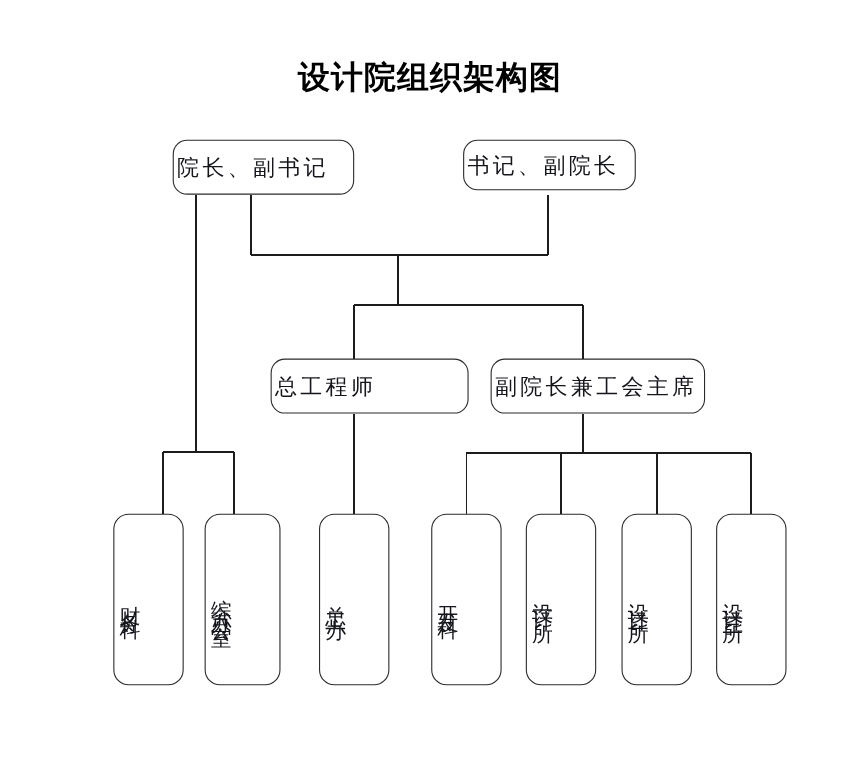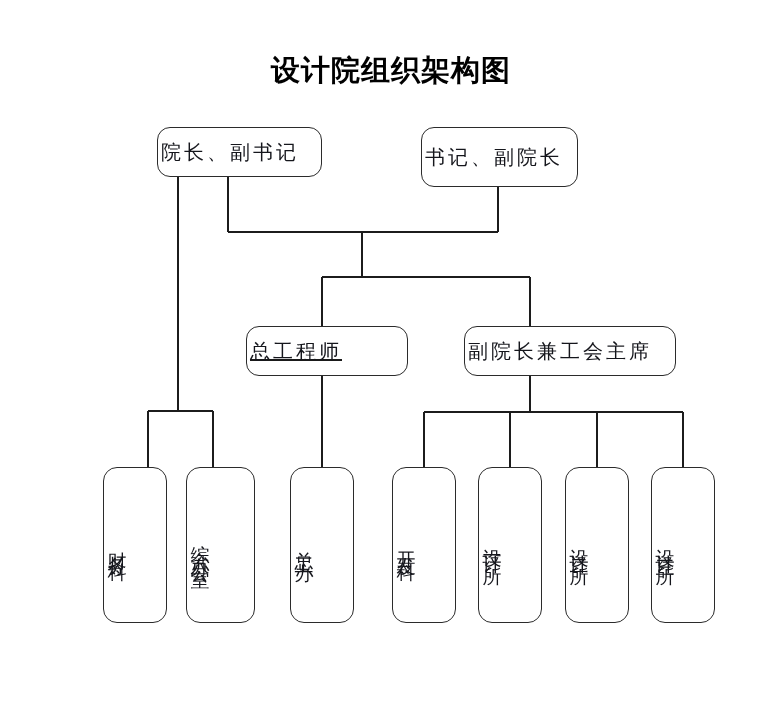--- a/index.html
+++ b/index.html
@@ -123,29 +123,29 @@
     <line x1="424" y1="412" x2="424" y2="467"></line>
     <line x1="510" y1="412" x2="510" y2="467"></line>
     <line x1="597" y1="412" x2="597" y2="467"></line>
     <line x1="683" y1="412" x2="683" y2="467"></line>
   </svg>
 
   <div class="node node-h" style="left:157px; top:127px; width:165px; height:50px;">
     <span class="node-label">院长、副书记</span>
   </div>
 
-  <div class="node node-h" style="left:421px; top:127px; width:157px; height:60px;">
+  <div class="node node-h" style="left:421px; top:127px; width:157px; height:46px;">
     <span class="node-label">书记、副院长</span>
   </div>
 
-  <div class="node node-h" style="left:246px; top:326px; width:162px; height:50px;text-decoration:underline;">
+  <div class="node node-h" style="left:246px; top:326px; width:180px; height:50px;">
     <span class="node-label">总工程师</span>
   </div>
 
-  <div class="node node-h" style="left:464px; top:326px; width:212px; height:50px;">
+  <div class="node node-h" style="left:446px; top:326px; width:195px; height:50px;">
     <span class="node-label">副院长兼工会主席</span>
   </div>
 
   <div class="node node-v" style="left:103px; top:467px; width:64px; height:156px;">
     <span class="node-label">财务科</span>
   </div>
 
   <div class="node node-v" style="left:186px; top:467px; width:69px; height:156px;">
     <span class="node-label">综合办公室</span>
   </div>

